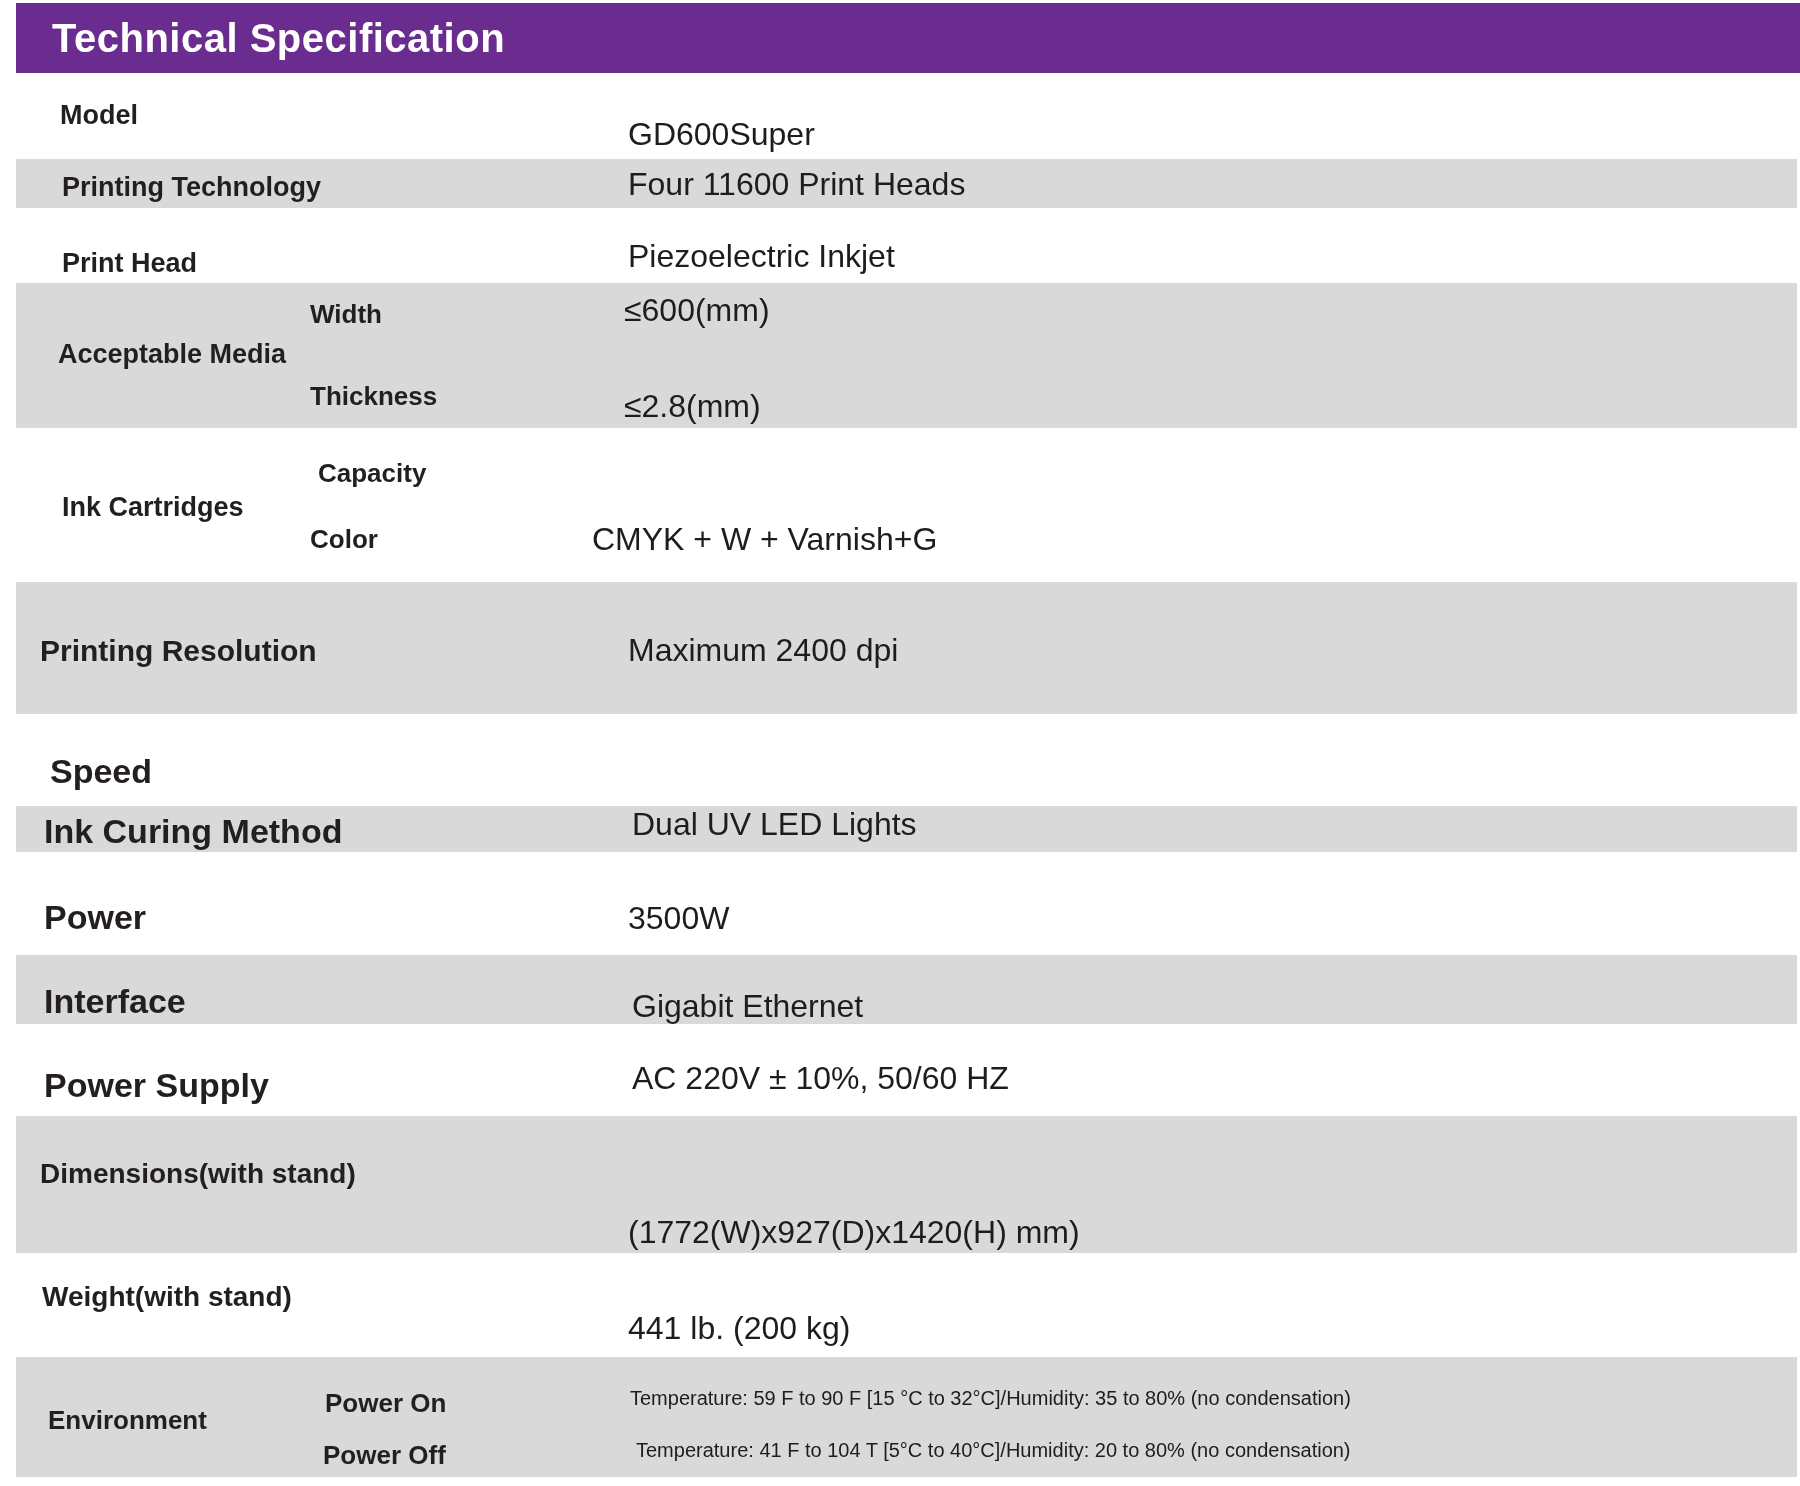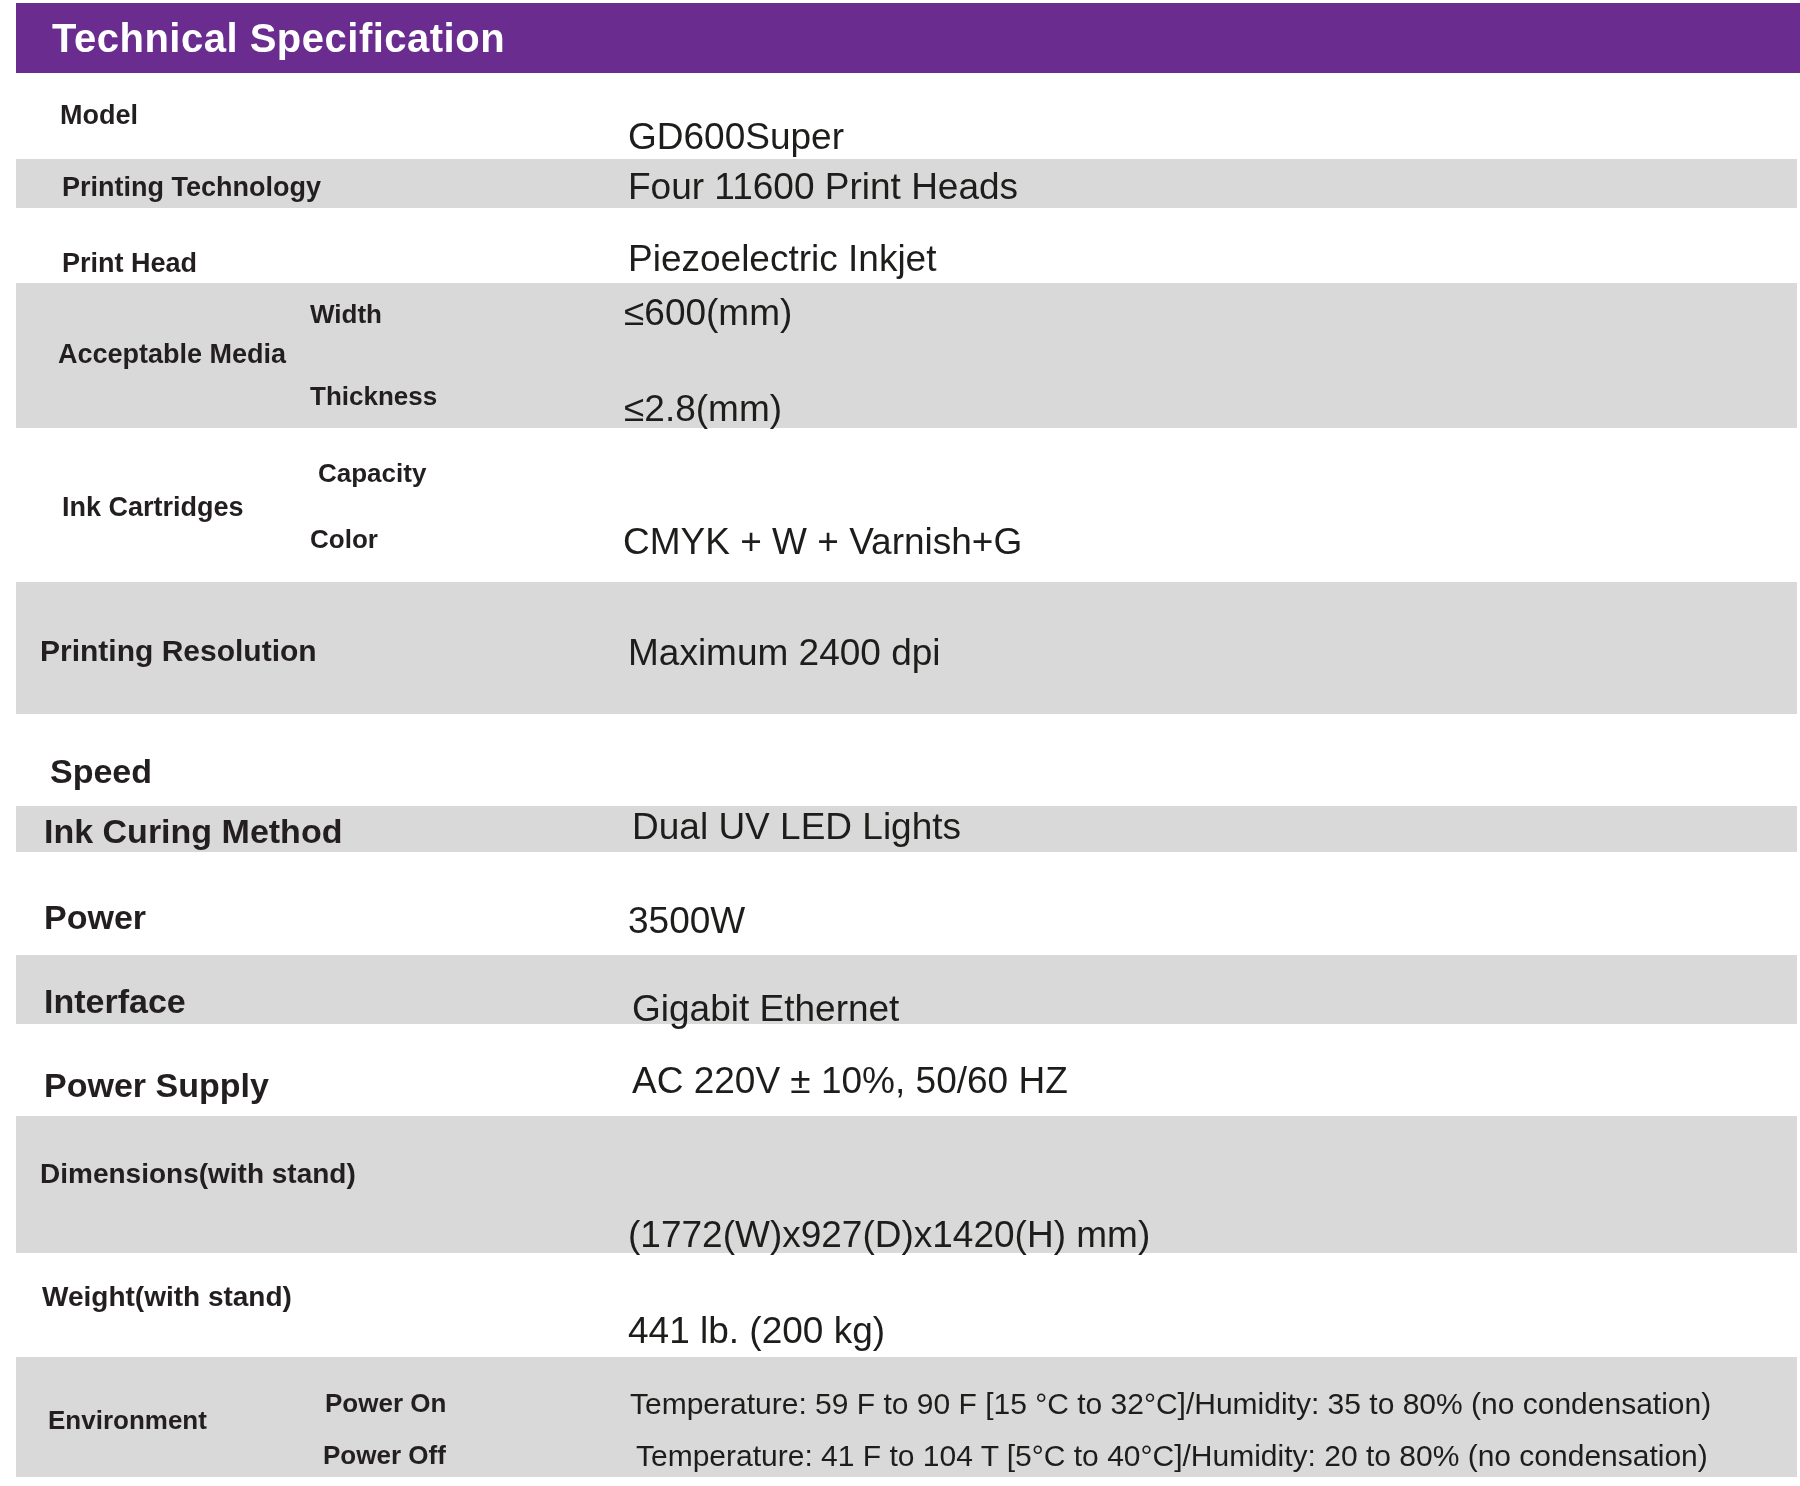--- a/index.html
+++ b/index.html
@@ -38,22 +38,22 @@
     position:absolute;
     white-space:nowrap;
     line-height:1.15;
   }
   .lbl{font-weight:bold;color:#231f20;}
   .sz26{font-size:26px;}
   .sz27{font-size:27px;}
   .sz28{font-size:28px;}
   .sz30{font-size:30px;}
   .sz34{font-size:34px;}
-  .val{font-weight:400;font-size:37px;color:#1d1d1b;}
-  .val28{font-size:30px;}
+  .val{font-weight:400;font-size:32px;color:#1d1d1b;}
+  .val28{font-size:20px;}
 </style>
 </head>
 <body>
 
 <div class="page">
 
   <div class="header-bar">
     <span class="header-title">Technical Specification</span>
   </div>
 
@@ -76,21 +76,21 @@
 
   <span class="txt lbl sz27" style="left:58px;top:339px;">Acceptable Media</span>
   <span class="txt lbl sz26" style="left:310px;top:300px;">Width</span>
   <span class="txt val" style="left:624px;top:292px;">≤600(mm)</span>
   <span class="txt lbl sz26" style="left:310px;top:382px;">Thickness</span>
   <span class="txt val" style="left:624px;top:388px;">≤2.8(mm)</span>
 
   <span class="txt lbl sz27" style="left:62px;top:492px;">Ink Cartridges</span>
   <span class="txt lbl sz26" style="left:318px;top:459px;">Capacity</span>
   <span class="txt lbl sz26" style="left:310px;top:525px;">Color</span>
-  <span class="txt val" style="left:623px;top:521px;text-align:right;">CMYK + W + Varnish+G</span>
+  <span class="txt val" style="left:592px;top:521px;text-align:right;">CMYK + W + Varnish+G</span>
 
   <span class="txt lbl sz30" style="left:40px;top:634px;">Printing Resolution</span>
   <span class="txt val" style="left:628px;top:632px;">Maximum 2400 dpi</span>
 
   <span class="txt lbl sz34" style="left:50px;top:752px;">Speed</span>
 
   <span class="txt lbl sz34" style="left:44px;top:812px;">Ink Curing Method</span>
   <span class="txt val" style="left:632px;top:806px;">Dual UV LED Lights</span>
 
   <span class="txt lbl sz34" style="left:44px;top:898px;">Power</span>

